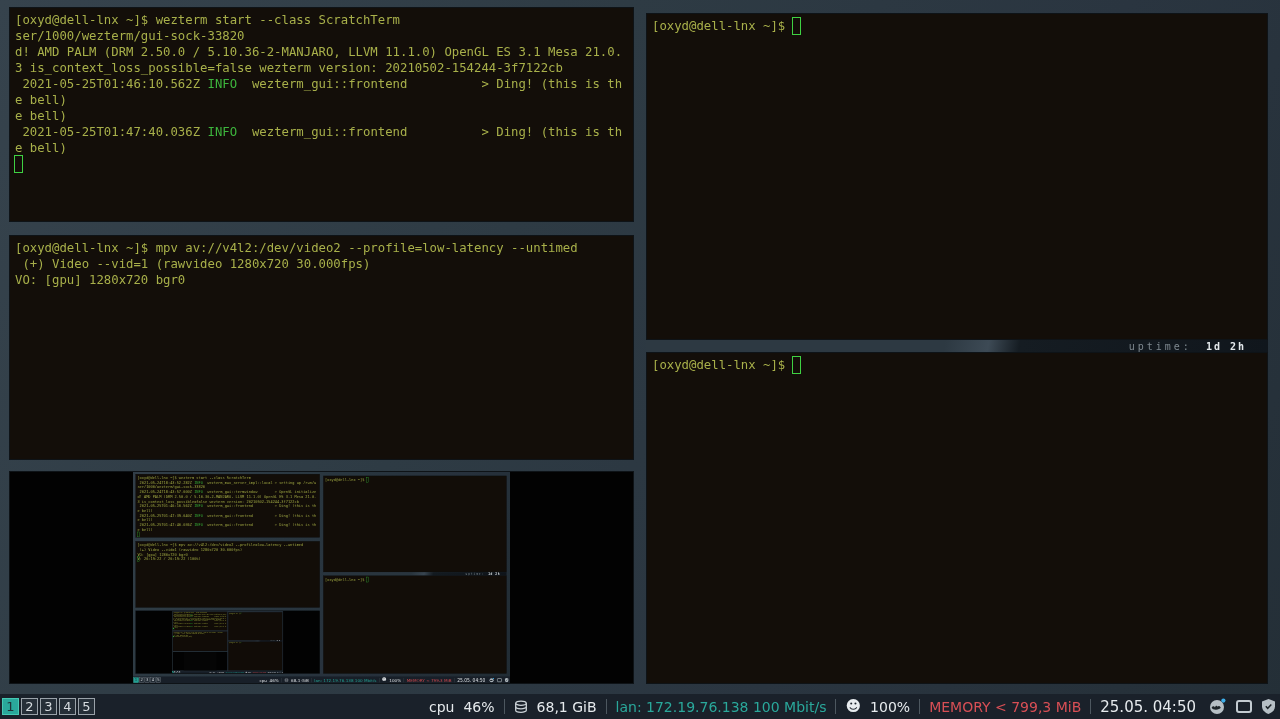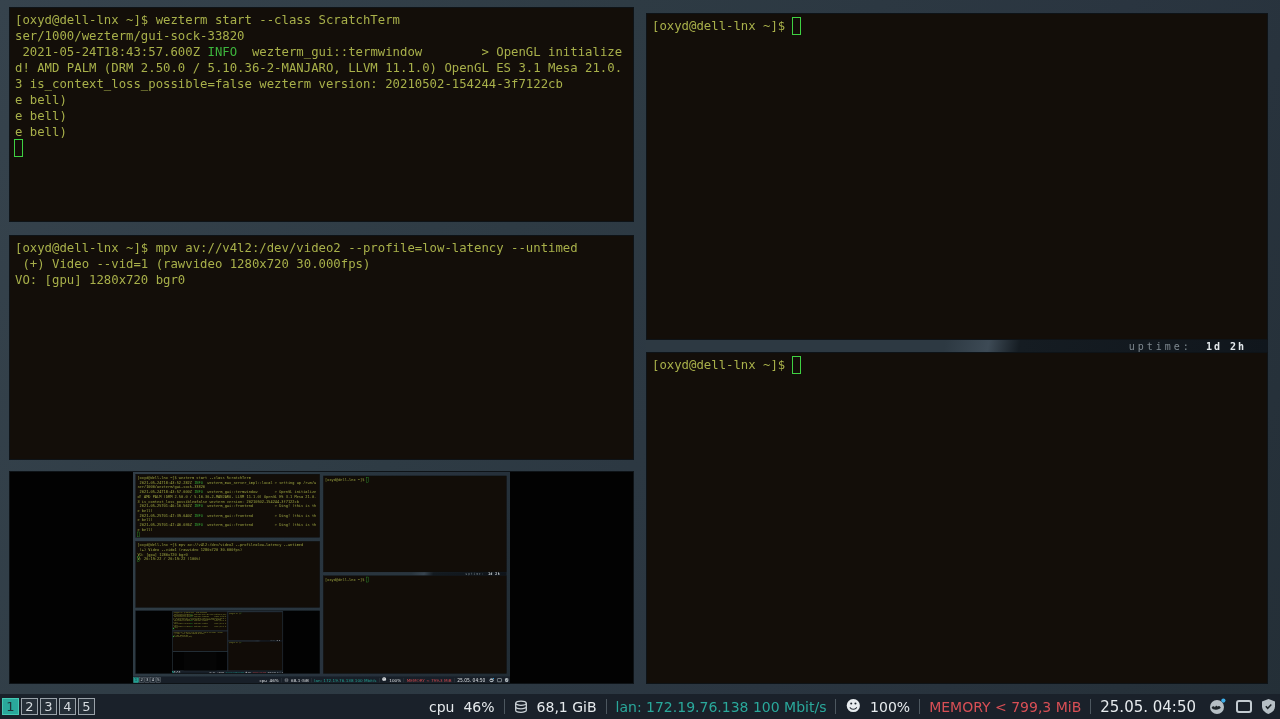--- a/index.html
+++ b/index.html
@@ -50,25 +50,26 @@
 </style>
 </head>
 <body>
 
 <div id="desktop" class="desk">
 
   <div class="window" id="w1">
     <div class="term-body">
         <div class="tline"><span class="seg-fg">[oxyd@dell-lnx ~]$ wezterm start --class ScratchTerm</span></div>
         <div class="tline"><span class="seg-fg">ser/1000/wezterm/gui-sock-33820</span></div>
-        <div class="tline"><span class="seg-fg"> 2021-05-24T18:43:57.600Z </span><span class="seg-info">INFO</span><span class="seg-fg">  wezterm_gui::termwindow        &gt; OpenGL initialize</span></div>
         <div class="tline"><span class="seg-fg">d! AMD PALM (DRM 2.50.0 / 5.10.36-2-MANJARO, LLVM 11.1.0) OpenGL ES 3.1 Mesa 21.0.</span></div>
         <div class="tline"><span class="seg-fg">3 is_context_loss_possible=false wezterm version: 20210502-154244-3f7122cb</span></div>
+        <div class="tline"><span class="seg-fg"> 2021-05-25T01:46:10.562Z </span><span class="seg-info">INFO</span><span class="seg-fg">  wezterm_gui::frontend          &gt; Ding! (this is th</span></div>
         <div class="tline"><span class="seg-fg">e bell)</span></div>
         <div class="tline"><span class="seg-fg">e bell)</span></div>
+        <div class="tline"><span class="seg-fg"> 2021-05-25T01:47:40.036Z </span><span class="seg-info">INFO</span><span class="seg-fg">  wezterm_gui::frontend          &gt; Ding! (this is th</span></div>
         <div class="tline"><span class="seg-fg">e bell)</span></div>
         <div class="tline"><span class="seg-cursor"> </span></div>
       </div>
   </div>
 
   <div class="window" id="w2">
     <div class="term-body">
         <div class="tline"><span class="seg-fg">[oxyd@dell-lnx ~]$ mpv av://v4l2:/dev/video2 --profile=low-latency --untimed</span></div>
         <div class="tline"><span class="seg-fg"> (+) Video --vid=1 (rawvideo 1280x720 30.000fps)</span></div>
         <div class="tline"><span class="seg-fg">VO: [gpu] 1280x720 bgr0</span></div>

